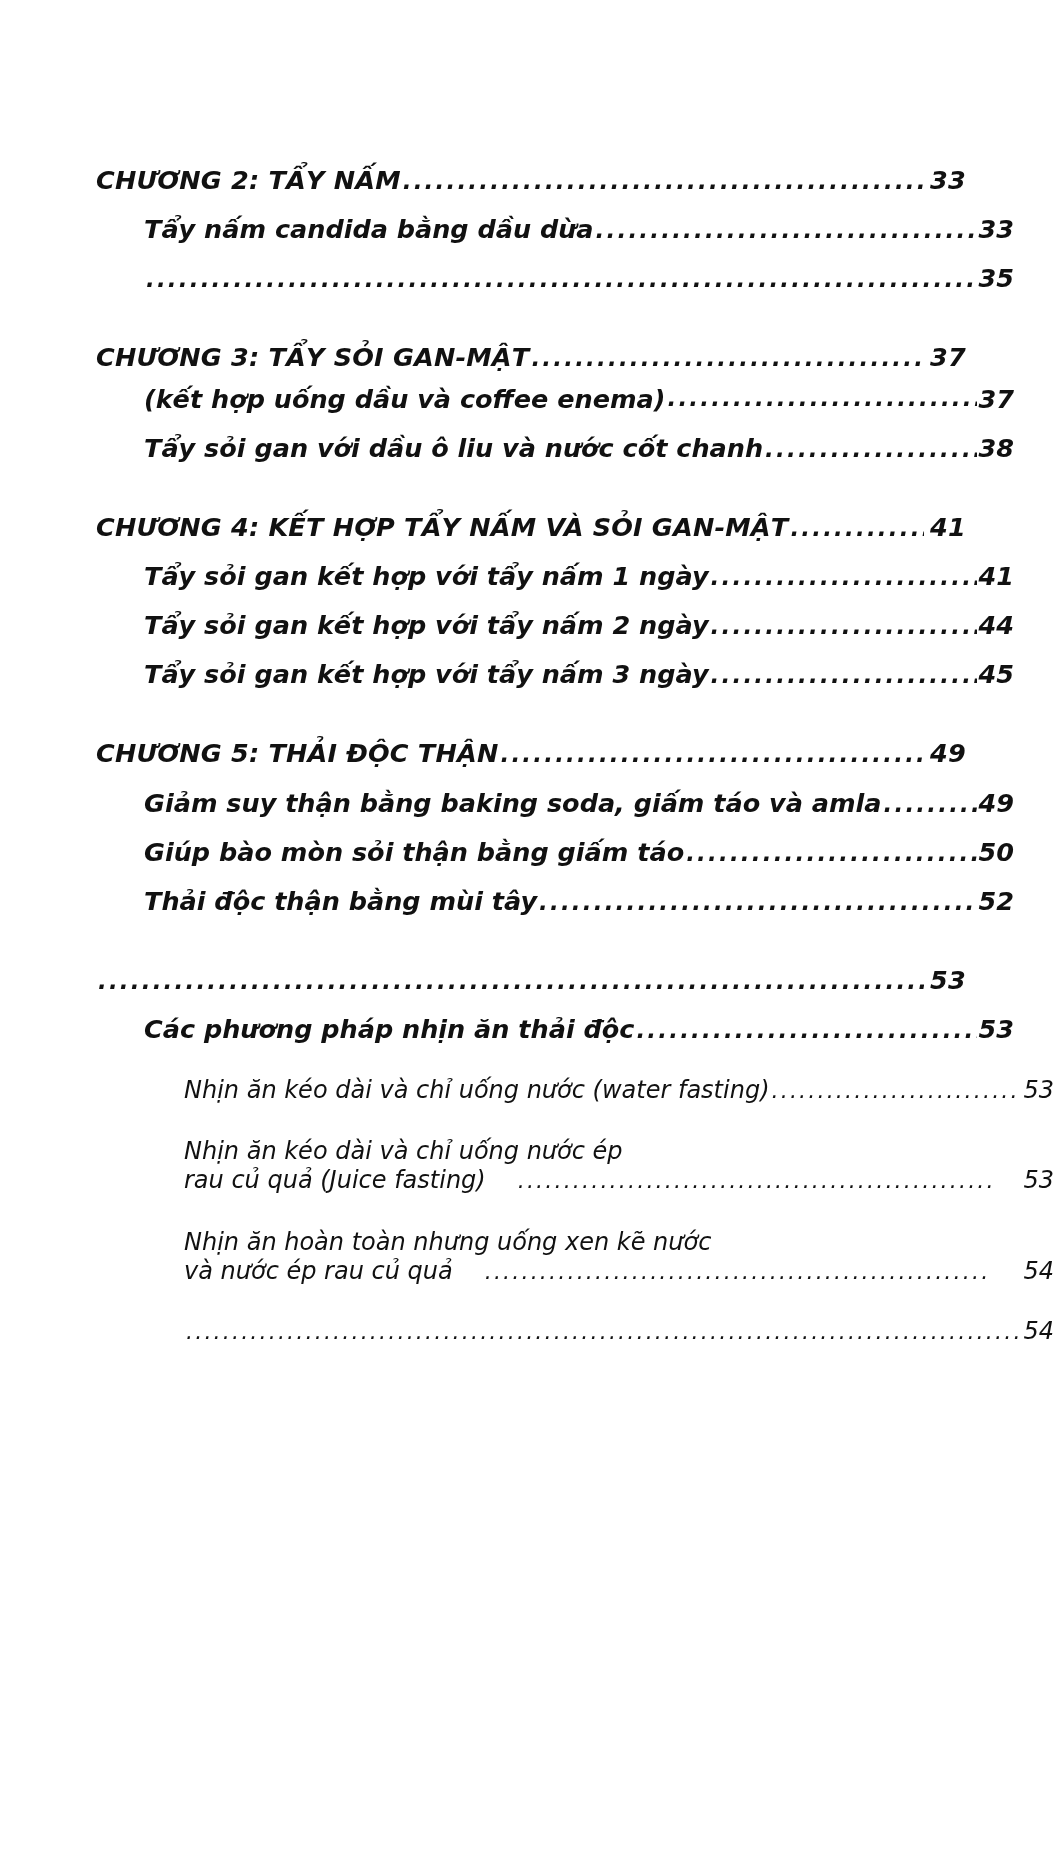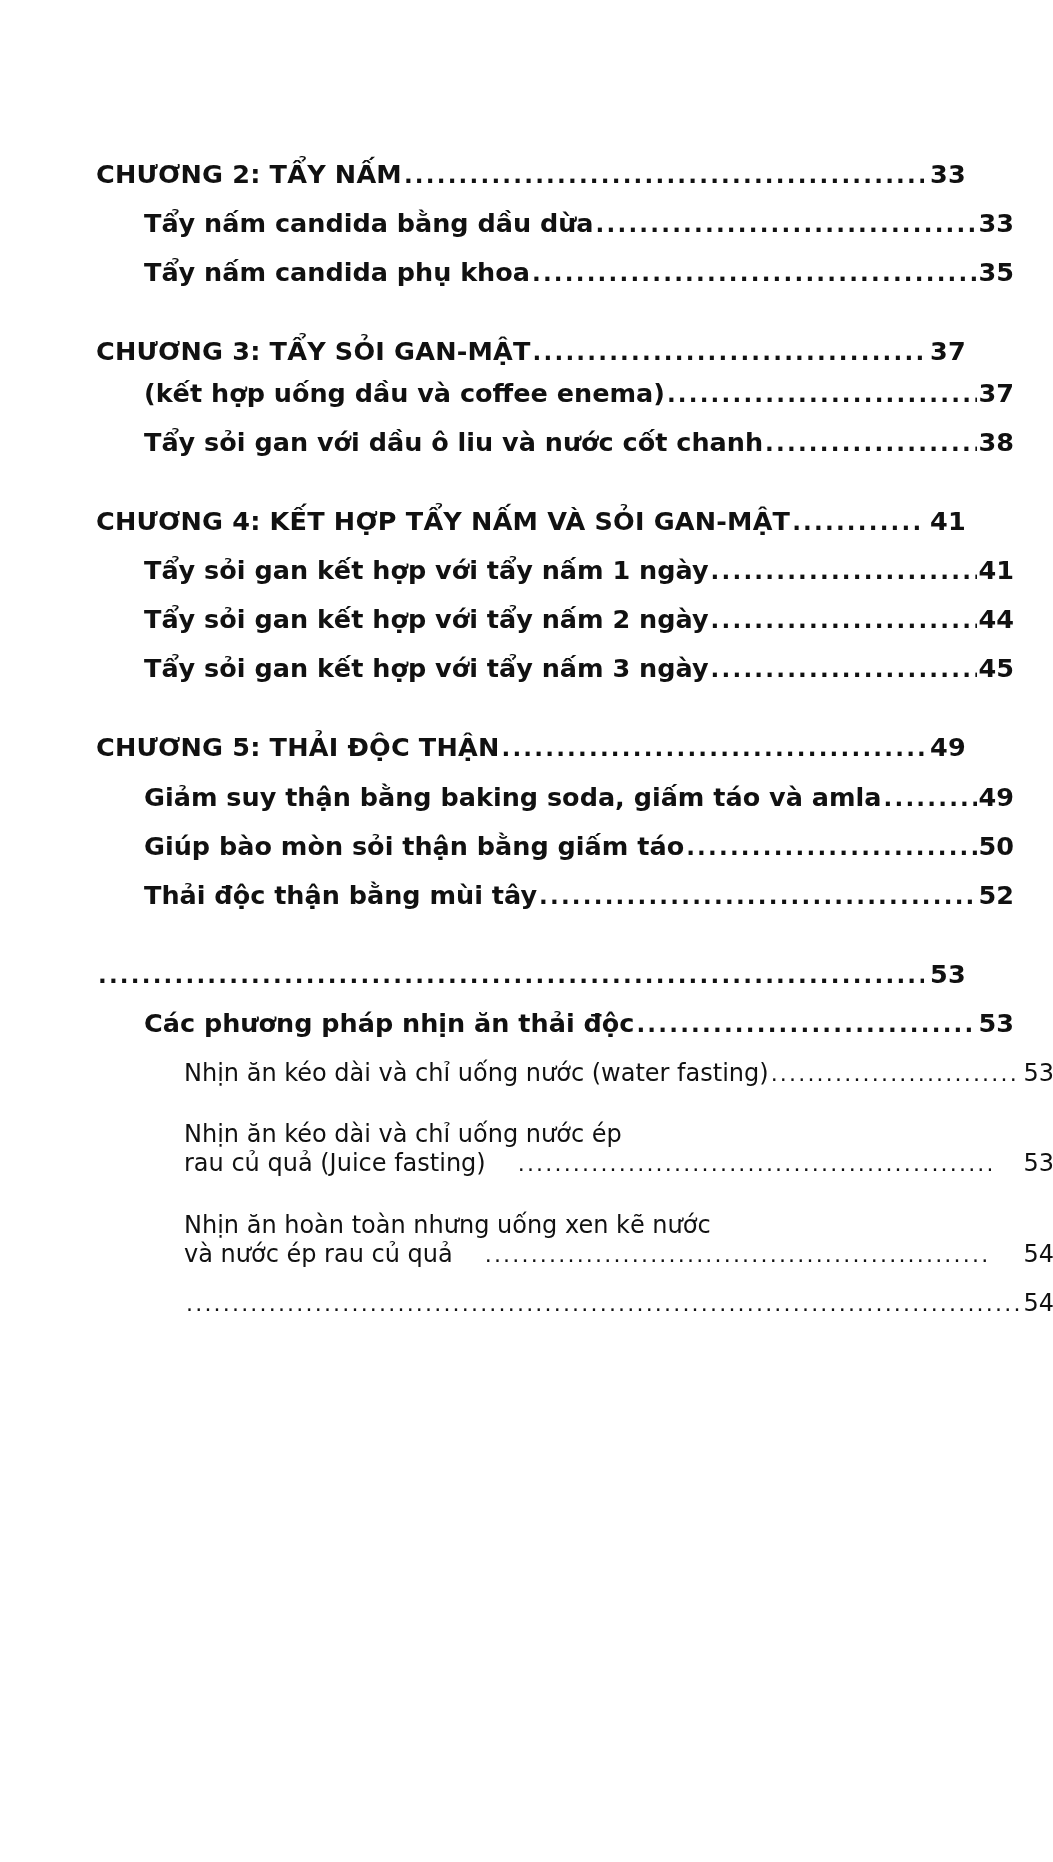--- a/index.html
+++ b/index.html
@@ -20,22 +20,23 @@
     left: 0;
     top: 0;
     width: 1053px;
     height: 1862px;
     padding: 0;
     box-sizing: border-box;
   }
   .toc {
     position: absolute;
     left: 96px;
-    top: 158px;
+    top: 164px;
     width: 870px;
+    font-style: italic;
   }
   .group {
     margin-bottom: 20px;
   }
   
   .row {
     display: flex;
     align-items: baseline;
     width: 100%;
     line-height: 1.30;
@@ -76,31 +77,31 @@
     margin-left: 48px;
     margin-top: 16px;
   }
   .lvl2 .dots { font-size: 23px; }
 
   
   .lvl3 {
     font-size: 24px;
     font-weight: 400;
     margin-left: 88px;
-    margin-top: 18px;
+    margin-top: 29px;
   }
   .lvl3 .dots { font-size: 22px; font-weight: 400; letter-spacing: 2.2px; }
   .lvl3 .pg { font-weight: 400; }
 
   
   .contline {
     white-space: pre;
   }
   .lvl2.contline { margin-top: 16px; margin-bottom: 0; }
-  .lvl2.contnext { margin-top: 0; }
+  .lvl2.contnext { margin-top: 0; align-items: center; }
   .lvl3.contline { margin-top: 31px; margin-bottom: 0; }
   .lvl3.contnext { margin-top: 0; gap: 30px; }
 
   .group-gap-lg { height: 26px; }
 </style>
 </head>
 <body>
 
 <div class="page">
   <div class="toc">
@@ -110,21 +111,20 @@
         <span class="txt">CHƯƠNG 2: TẨY NẤM</span>
         <span class="dots">......................................................................................................................................</span>
         <span class="pg">33</span>
       </div>
       <div class="row lvl2">
         <span class="txt">Tẩy nấm candida bằng dầu dừa</span>
         <span class="dots">......................................................................................................................................</span>
         <span class="pg">33</span>
       </div>
       <div class="row lvl2">
-        <span class="txt">Tẩy nấm candida phụ khoa</span>
         <span class="dots">......................................................................................................................................</span>
         <span class="pg">35</span>
       </div>
     </div>
 
     <div class="group-gap-lg"></div>
 
     <div class="group">
       <div class="row lvl1">
         <span class="txt">CHƯƠNG 3: TẨY SỎI GAN-MẬT</span>

